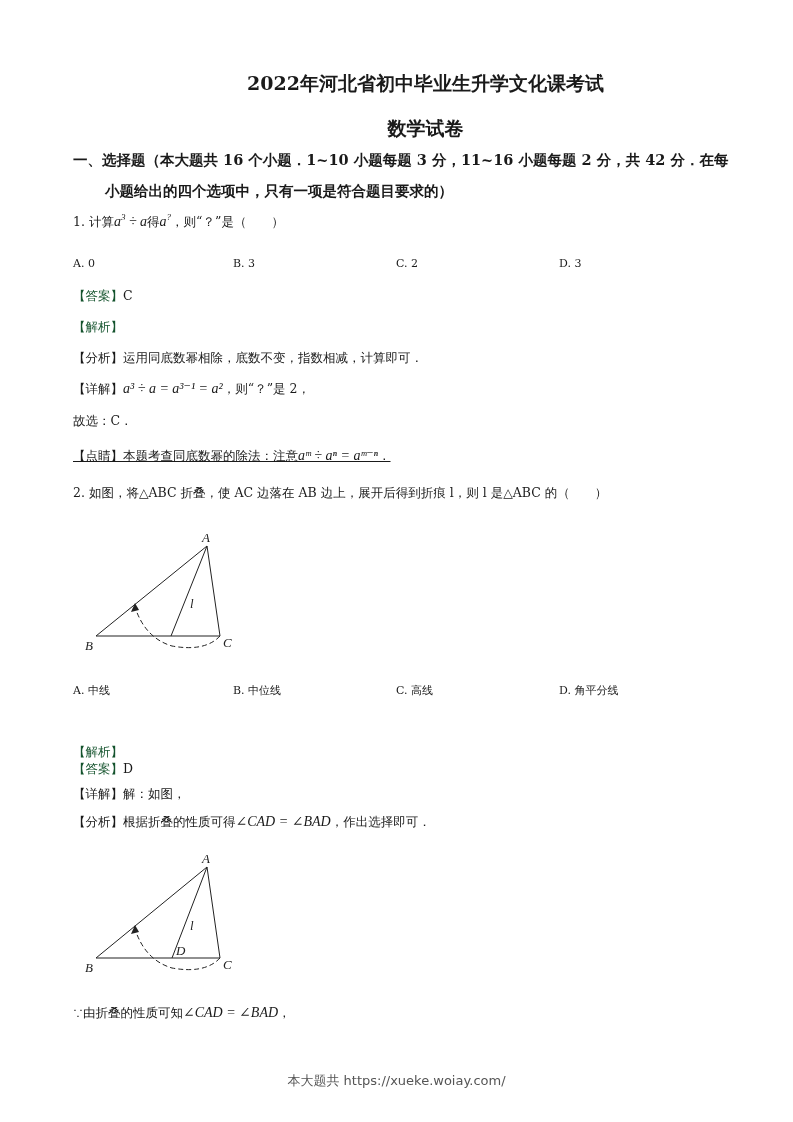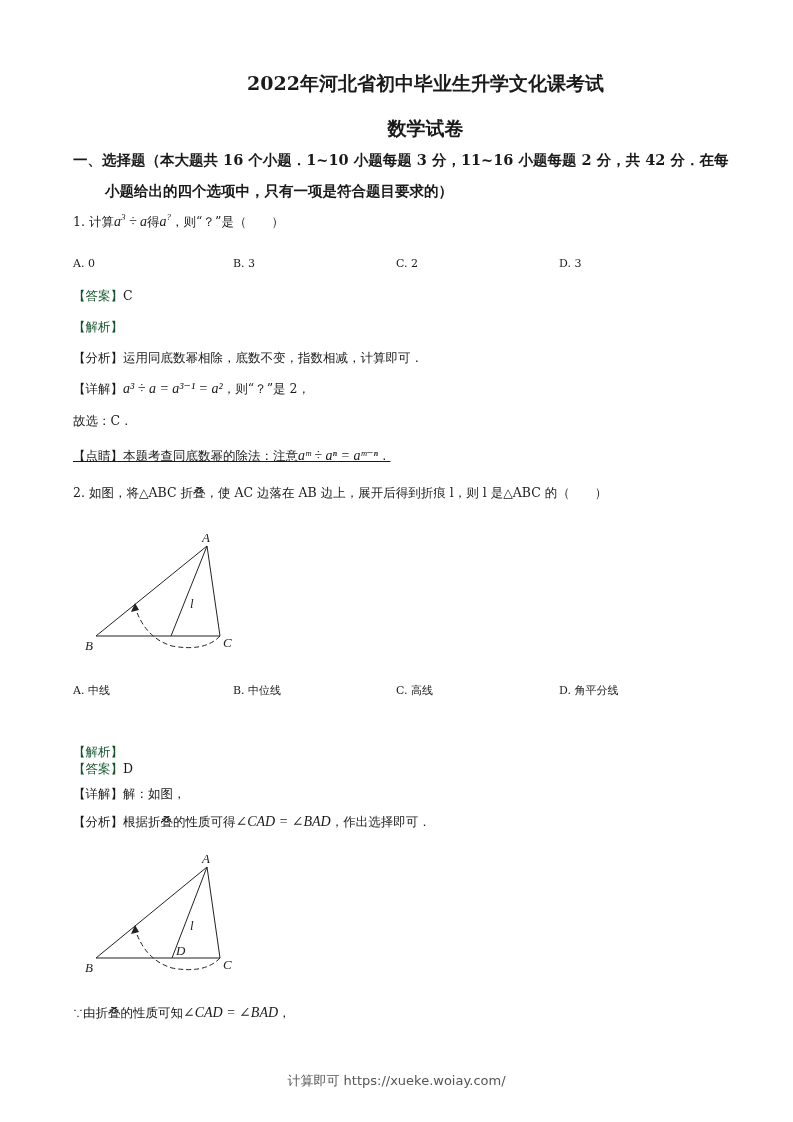--- a/index.html
+++ b/index.html
@@ -97,13 +97,13 @@
   <text x="85" y="972">B</text>
   <text x="223" y="969">C</text>
   <text x="176" y="955">D</text>
   <text x="190" y="930">l</text>
 </svg>
 
 <div class="abs line" style="top:1004px;">
   <span>∵由折叠的性质可知</span><span class="m">∠CAD = ∠BAD</span><span>，</span>
 </div>
 
-<div class="abs footer" style="top:1072px;">计算即可 https://xueke.woiay.com/</div>
+<div class="abs footer" style="top:1072px;">本大题共 https://xueke.woiay.com/</div>
 
 </body></html>

